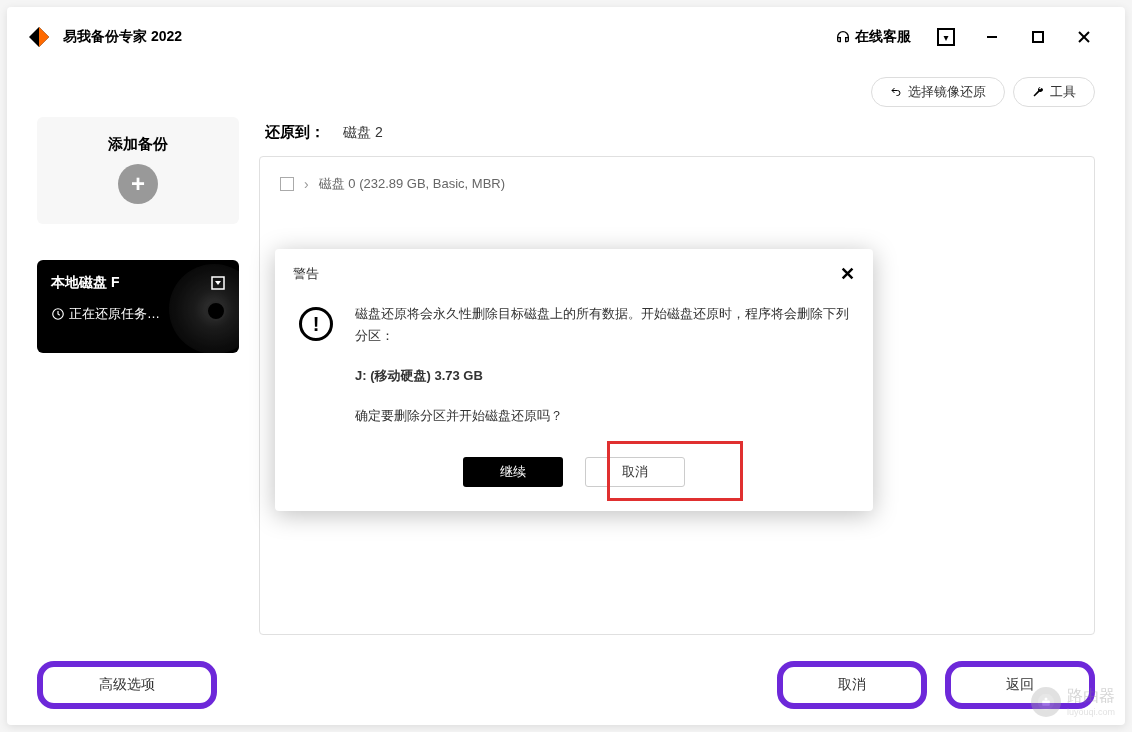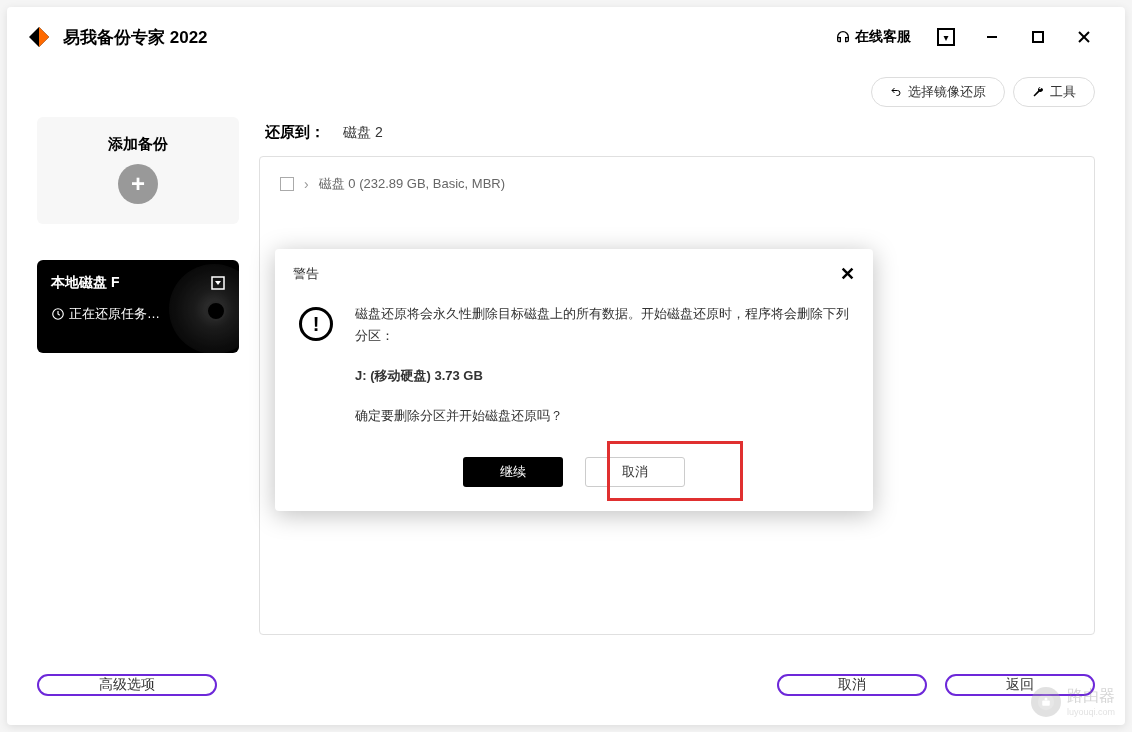--- a/index.html
+++ b/index.html
@@ -3,21 +3,21 @@
 <meta charset="utf-8">
 <style>
 * { box-sizing: border-box; margin: 0; padding: 0; font-family: "Microsoft YaHei", "PingFang SC", sans-serif; }
 body { width: 1132px; height: 732px; background: #f5f5f5; position: relative; overflow: hidden; }
 .window { width: 1118px; height: 718px; background: #fff; margin: 7px; border-radius: 4px; box-shadow: 0 2px 8px rgba(0,0,0,0.1); display: flex; flex-direction: column; position: relative; }
 
 
 .titlebar { height: 60px; display: flex; align-items: center; padding: 0 20px; justify-content: space-between; }
 .title-left { display: flex; align-items: center; gap: 12px; }
 .logo { width: 24px; height: 24px; }
-.app-title { font-size: 17px; font-weight: bold; color: #000; }
+.app-title { font-size: 14px; font-weight: bold; color: #000; }
 .title-right { display: flex; align-items: center; gap: 4px; }
 .online-service { display: flex; align-items: center; gap: 4px; font-size: 14px; font-weight: bold; color: #000; margin-right: 10px; cursor: pointer; }
 .win-ctrl { width: 42px; height: 40px; display: flex; align-items: center; justify-content: center; cursor: pointer; font-size: 16px; color: #000; }
 .dropdown-square { width: 18px; height: 18px; border: 2px solid #000; display: flex; align-items: center; justify-content: center; font-size: 10px; }
 
 
 .toolbar-row { height: 50px; display: flex; align-items: center; justify-content: flex-end; padding: 0 30px; gap: 8px; }
 .pill-btn { height: 30px; padding: 0 18px; border: 1px solid #ddd; border-radius: 15px; background: #fff; display: flex; align-items: center; gap: 6px; font-size: 13px; cursor: pointer; color: #333; }
 
 
@@ -40,21 +40,21 @@
 .restore-target { font-size: 14px; color: #333; }
 .disk-list { flex: 1; border: 1px solid #e0e0e0; border-radius: 4px; padding: 18px 20px; }
 .disk-row { display: flex; align-items: center; gap: 10px; font-size: 13px; color: #666; }
 .chk { width: 14px; height: 14px; border: 1px solid #aaa; background: #fff; }
 .expand-caret { font-size: 14px; color: #999; }
 
 
 .footer { height: 70px; display: flex; align-items: center; justify-content: space-between; padding: 0 30px 10px 30px; }
 .footer-left { }
 .footer-right { display: flex; gap: 18px; }
-.big-btn { width: 150px; height: 22px; border-radius: 17px; border: 2px solid #6d28d9; background: #fff; display: flex; align-items: center; justify-content: center; font-size: 14px; cursor: pointer; color: #333; }
+.big-btn { width: 150px; height: 48px; border-radius: 17px; border: 6px solid #6d28d9; background: #fff; display: flex; align-items: center; justify-content: center; font-size: 14px; cursor: pointer; color: #333; }
 .adv-btn { width: 180px; }
 .next-btn { background: #000; color: #888; border-color: #000; }
 
 
 .modal { position: absolute; left: 268px; top: 242px; width: 598px; background: #fff; border-radius: 4px; box-shadow: 0 4px 24px rgba(0,0,0,0.25); padding-bottom: 24px; }
 .modal-header { display: flex; justify-content: space-between; align-items: center; padding: 14px 18px 12px 18px; }
 .modal-title { font-size: 13px; color: #333; }
 .modal-close { font-size: 18px; color: #000; cursor: pointer; font-weight: bold; }
 .modal-body { display: flex; padding: 6px 24px 8px 24px; gap: 22px; }
 .warn-icon { width: 34px; height: 34px; border: 3px solid #000; border-radius: 50%; display: flex; align-items: center; justify-content: center; font-size: 20px; font-weight: bold; flex-shrink: 0; margin-top: 4px; }

